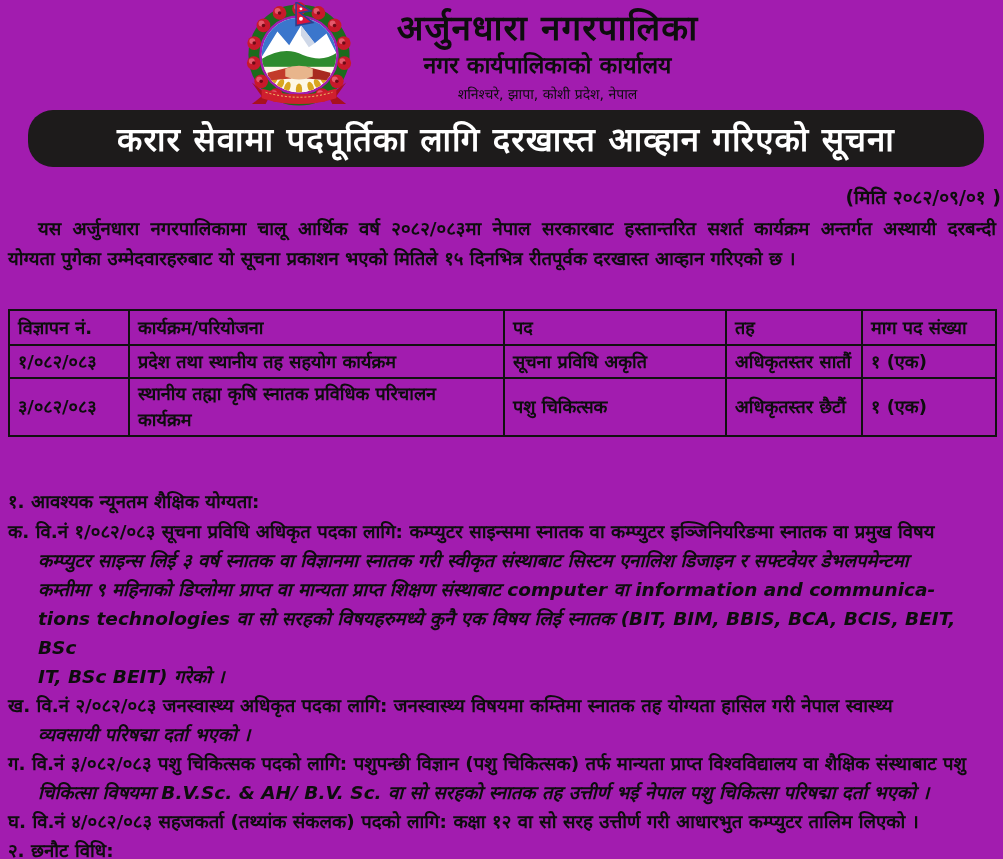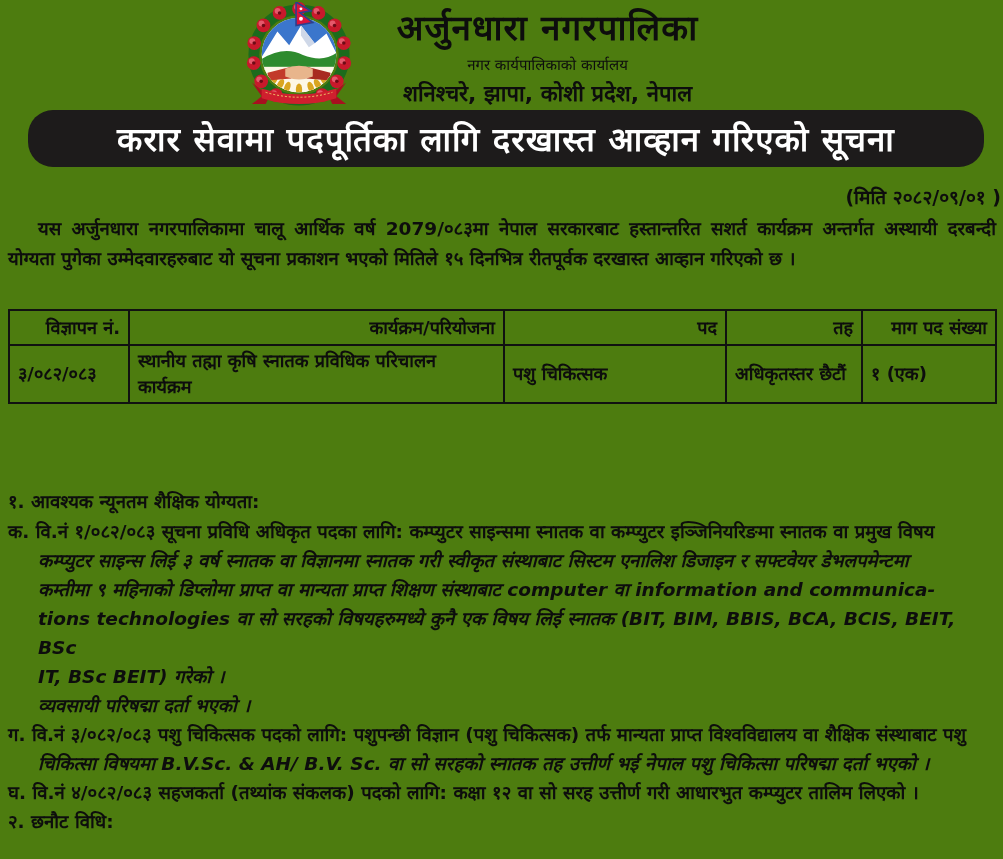--- a/index.html
+++ b/index.html
@@ -1,45 +1,45 @@
 <!DOCTYPE html>
 <html><head>
 <meta charset="utf-8">
 <style>
   html,body{margin:0;padding:0;background:#fff;}
   .page{
-    position:relative;width:1003px;height:859px;overflow:hidden;background:#4d7c0f;
+    position:relative;width:1003px;height:859px;overflow:hidden;background:#a21caf;
     font-family:"DejaVu Sans","Liberation Sans",sans-serif;color:#0d0d0d;
   }
   
   .emblem{position:absolute;left:240px;top:2px;width:118px;height:108px;}
   .head-text{position:absolute;left:340px;top:6px;width:415px;text-align:center;}
   .muni-title{font-size:35px;font-weight:bold;line-height:44px;letter-spacing:1px;}
-  .office{font-size:15px;font-weight:normal;line-height:30px;}
-  .addr{font-size:22px;font-weight:bold;line-height:28px;}
+  .office{font-size:23px;font-weight:bold;line-height:30px;}
+  .addr{font-size:14px;font-weight:normal;line-height:28px;}
   
   .banner{
     position:absolute;left:28px;top:110px;width:956px;height:57px;background:#1d1b1b;
     display:flex;align-items:center;justify-content:center;border-radius:25px;
   }
   .banner span{color:#ffffff;font-size:33px;font-weight:bold;letter-spacing:1px;}
   
   .date-line{position:absolute;top:184px;right:2px;font-size:19px;font-weight:bold;}
   
   .intro{position:absolute;left:8px;top:214px;width:988px;font-size:18.5px;font-weight:bold;}
   .intro .iline{line-height:30px;white-space:nowrap;}
   .intro .iline.j{text-align:justify;text-align-last:justify;white-space:normal;}
   .intro .iline.first{text-indent:30px;}
   
   .vtable{position:absolute;left:8px;top:309px;border-collapse:collapse;table-layout:fixed;width:987px;}
   .vtable th,.vtable td{
     border:2px solid #111;font-size:18px;font-weight:bold;text-align:left;
     padding:2px 8px;vertical-align:middle;line-height:26px;
   }
-  .vtable th{height:29px;text-align:right;}
+  .vtable th{height:29px;}
   .vtable td{height:27px;}
   
   .sections{position:absolute;left:8px;top:487px;width:990px;font-size:18.5px;font-weight:bold;}
   .sec-heading{line-height:30px;}
   .item-line{line-height:29px;}
   .item-line.cont{padding-left:30px;font-style:italic;}
 </style>
 </head>
 <body>
 
@@ -166,21 +166,21 @@
     </div>
   </div>
 
   <div class="banner">
     <span>करार सेवामा पदपूर्तिका लागि दरखास्त आव्हान गरिएको सूचना</span>
   </div>
 
   <div class="date-line">(मिति २०८२/०९/०१ )</div>
 
   <div class="intro">
-      <div class="iline first j">यस अर्जुनधारा नगरपालिकामा चालू आर्थिक वर्ष 2079/०८३मा नेपाल सरकारबाट हस्तान्तरित सशर्त कार्यक्रम अन्तर्गत अस्थायी दरबन्दी</div>
+      <div class="iline first j">यस अर्जुनधारा नगरपालिकामा चालू आर्थिक वर्ष २०८२/०८३मा नेपाल सरकारबाट हस्तान्तरित सशर्त कार्यक्रम अन्तर्गत अस्थायी दरबन्दी</div>
       <div class="iline">योग्यता पुगेका उम्मेदवारहरुबाट यो सूचना प्रकाशन भएको मितिले १५ दिनभित्र रीतपूर्वक दरखास्त आव्हान गरिएको छ ।</div>
     </div>
 
   <table class="vtable">
     <colgroup>
       <col style="width:120px">
         <col style="width:375px">
         <col style="width:222px">
         <col style="width:136px">
         <col style="width:134px">
@@ -189,39 +189,47 @@
         <tr>
           <th>विज्ञापन नं.</th>
           <th>कार्यक्रम/परियोजना</th>
           <th>पद</th>
           <th>तह</th>
           <th>माग पद संख्या</th>
         </tr>
       </thead>
     <tbody>
         <tr>
+          <td>१/०८२/०८३</td>
+          <td>प्रदेश तथा स्थानीय तह सहयोग कार्यक्रम</td>
+          <td>सूचना प्रविधि अकृति</td>
+          <td>अधिकृतस्तर सातौं</td>
+          <td>१ (एक)</td>
+        </tr>
+        <tr>
           <td>३/०८२/०८३</td>
           <td>स्थानीय तह्मा कृषि स्नातक प्रविधिक परिचालन कार्यक्रम</td>
           <td>पशु चिकित्सक</td>
           <td>अधिकृतस्तर छैटौं</td>
           <td>१ (एक)</td>
         </tr>
       </tbody>
   </table>
 
   <div class="sections">
       <div class="sec-heading">१. आवश्यक न्यूनतम शैक्षिक योग्यता:</div>
       <div>
         <div class="item-line">क. वि.नं १/०८२/०८३ सूचना प्रविधि अधिकृत पदका लागि: कम्प्युटर साइन्समा स्नातक वा कम्प्युटर इञ्जिनियरिङमा स्नातक वा प्रमुख विषय</div>
         <div class="item-line cont">कम्प्युटर साइन्स लिई ३ वर्ष स्नातक वा विज्ञानमा स्नातक गरी स्वीकृत संस्थाबाट सिस्टम एनालिश डिजाइन र सफ्टवेयर डेभलपमेन्टमा</div>
         <div class="item-line cont">कम्तीमा ९ महिनाको डिप्लोमा प्राप्त वा मान्यता प्राप्त शिक्षण संस्थाबाट computer वा information and communica-</div>
         <div class="item-line cont">tions technologies वा सो सरहको विषयहरुमध्ये कुनै एक विषय लिई स्नातक (BIT, BIM, BBIS, BCA, BCIS, BEIT, BSc</div>
         <div class="item-line cont">IT, BSc BEIT) गरेको ।</div>
       </div>
       <div>
+        <div class="item-line">ख. वि.नं २/०८२/०८३ जनस्वास्थ्य अधिकृत पदका लागि: जनस्वास्थ्य विषयमा कम्तिमा स्नातक तह योग्यता हासिल गरी नेपाल स्वास्थ्य</div>
         <div class="item-line cont">व्यवसायी परिषद्मा दर्ता भएको ।</div>
       </div>
       <div>
         <div class="item-line">ग. वि.नं ३/०८२/०८३ पशु चिकित्सक पदको लागि: पशुपन्छी विज्ञान (पशु चिकित्सक) तर्फ मान्यता प्राप्त विश्वविद्यालय वा शैक्षिक संस्थाबाट पशु</div>
         <div class="item-line cont">चिकित्सा विषयमा B.V.Sc. &amp; AH/ B.V. Sc. वा सो सरहको स्नातक तह उत्तीर्ण भई नेपाल पशु चिकित्सा परिषद्मा दर्ता भएको ।</div>
       </div>
       <div>
         <div class="item-line">घ. वि.नं ४/०८२/०८३ सहजकर्ता (तथ्यांक संकलक) पदको लागि: कक्षा १२ वा सो सरह उत्तीर्ण गरी आधारभुत कम्प्युटर तालिम लिएको ।</div>
       </div>
       <div class="sec-heading">२. छनौट विधि:</div>

